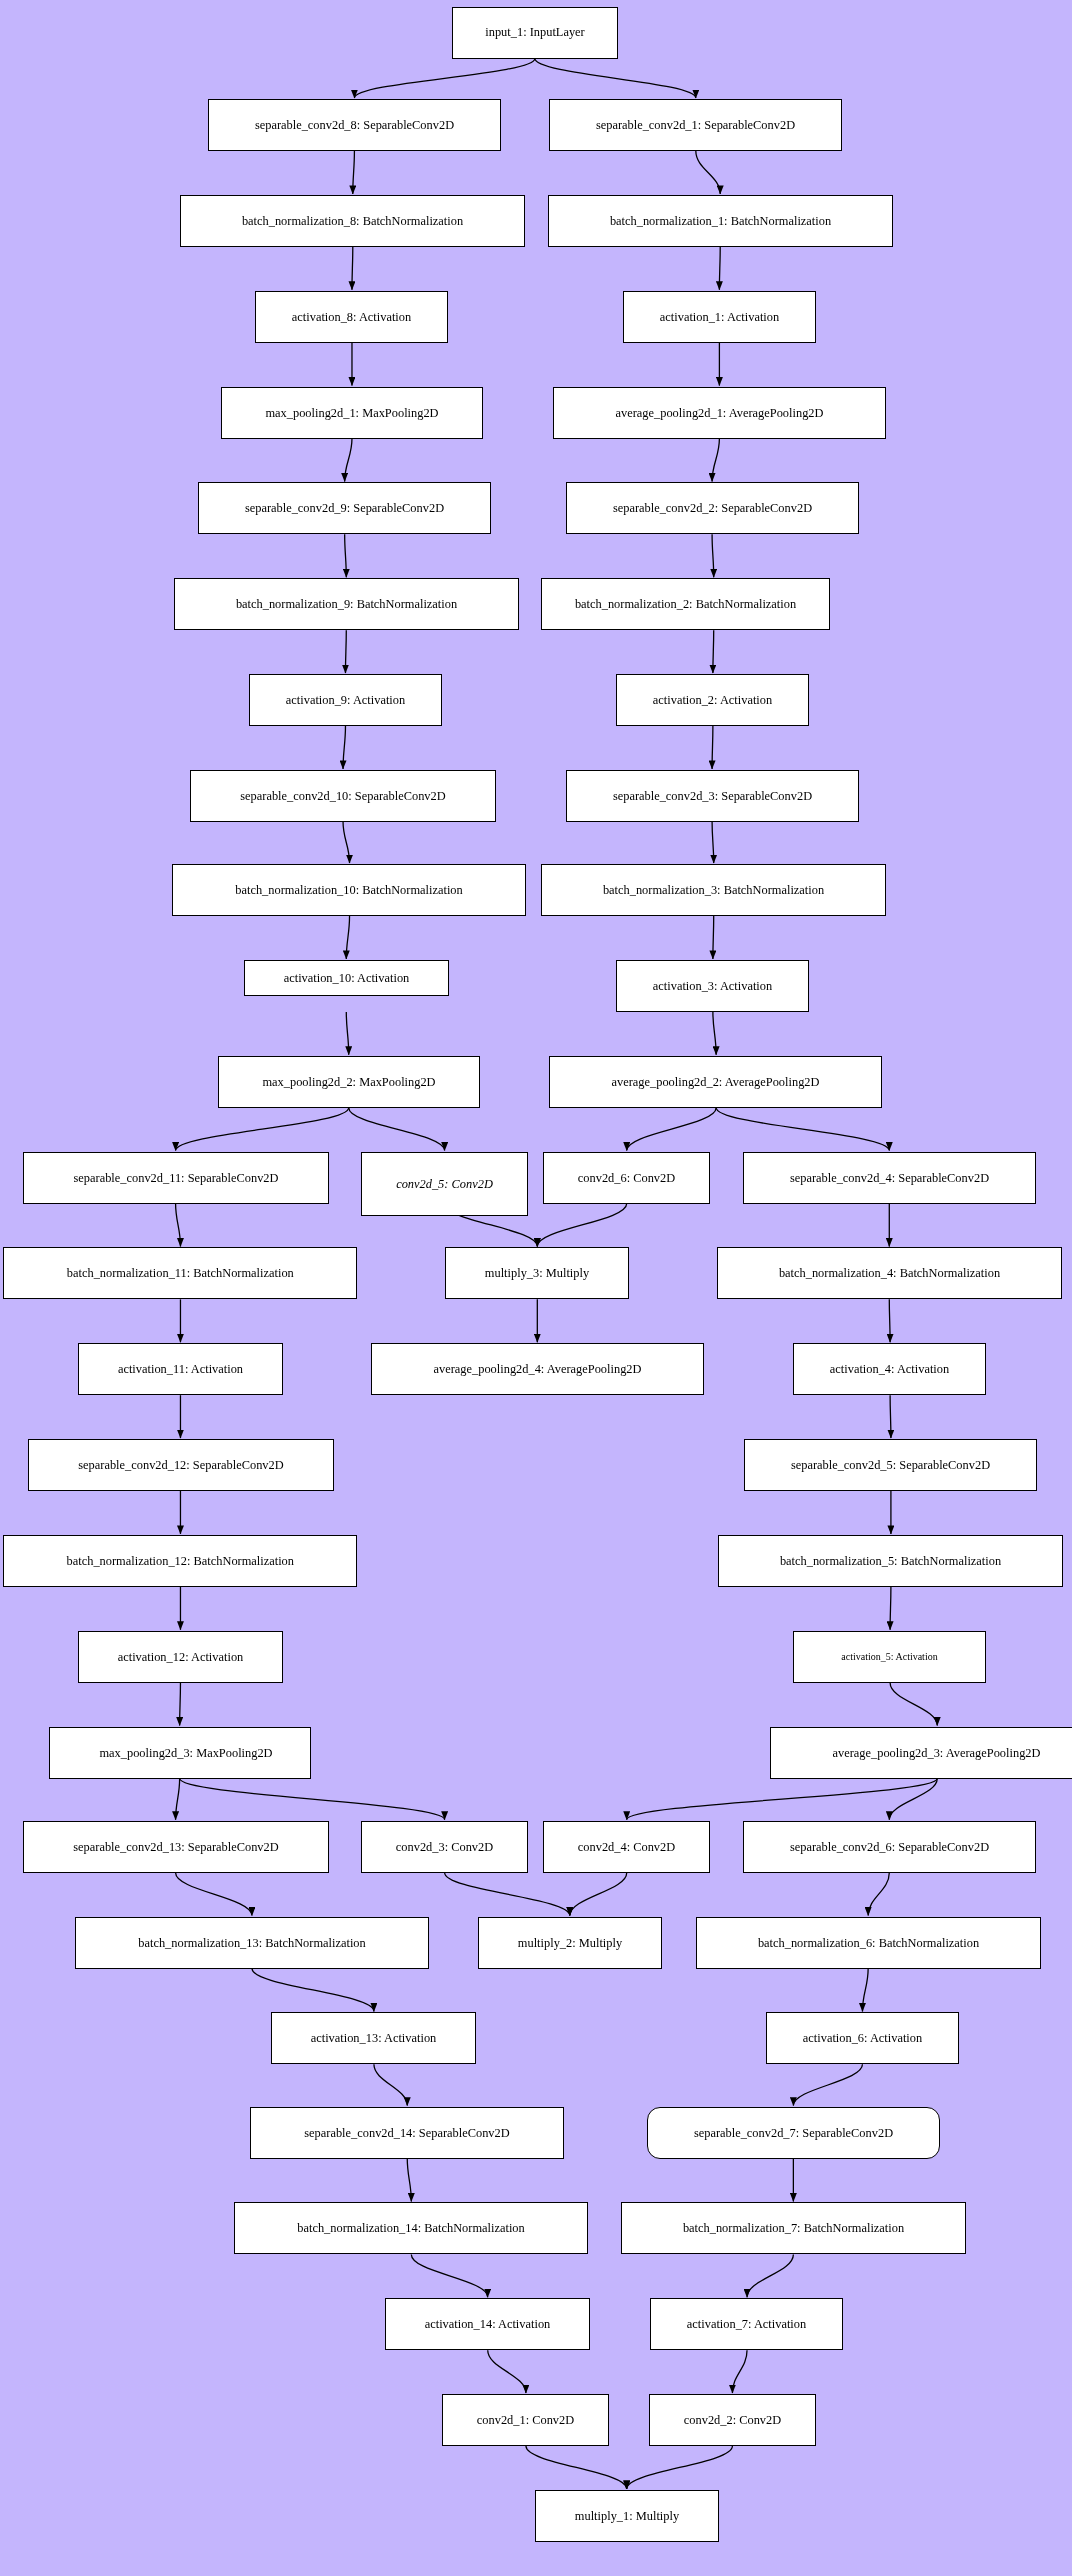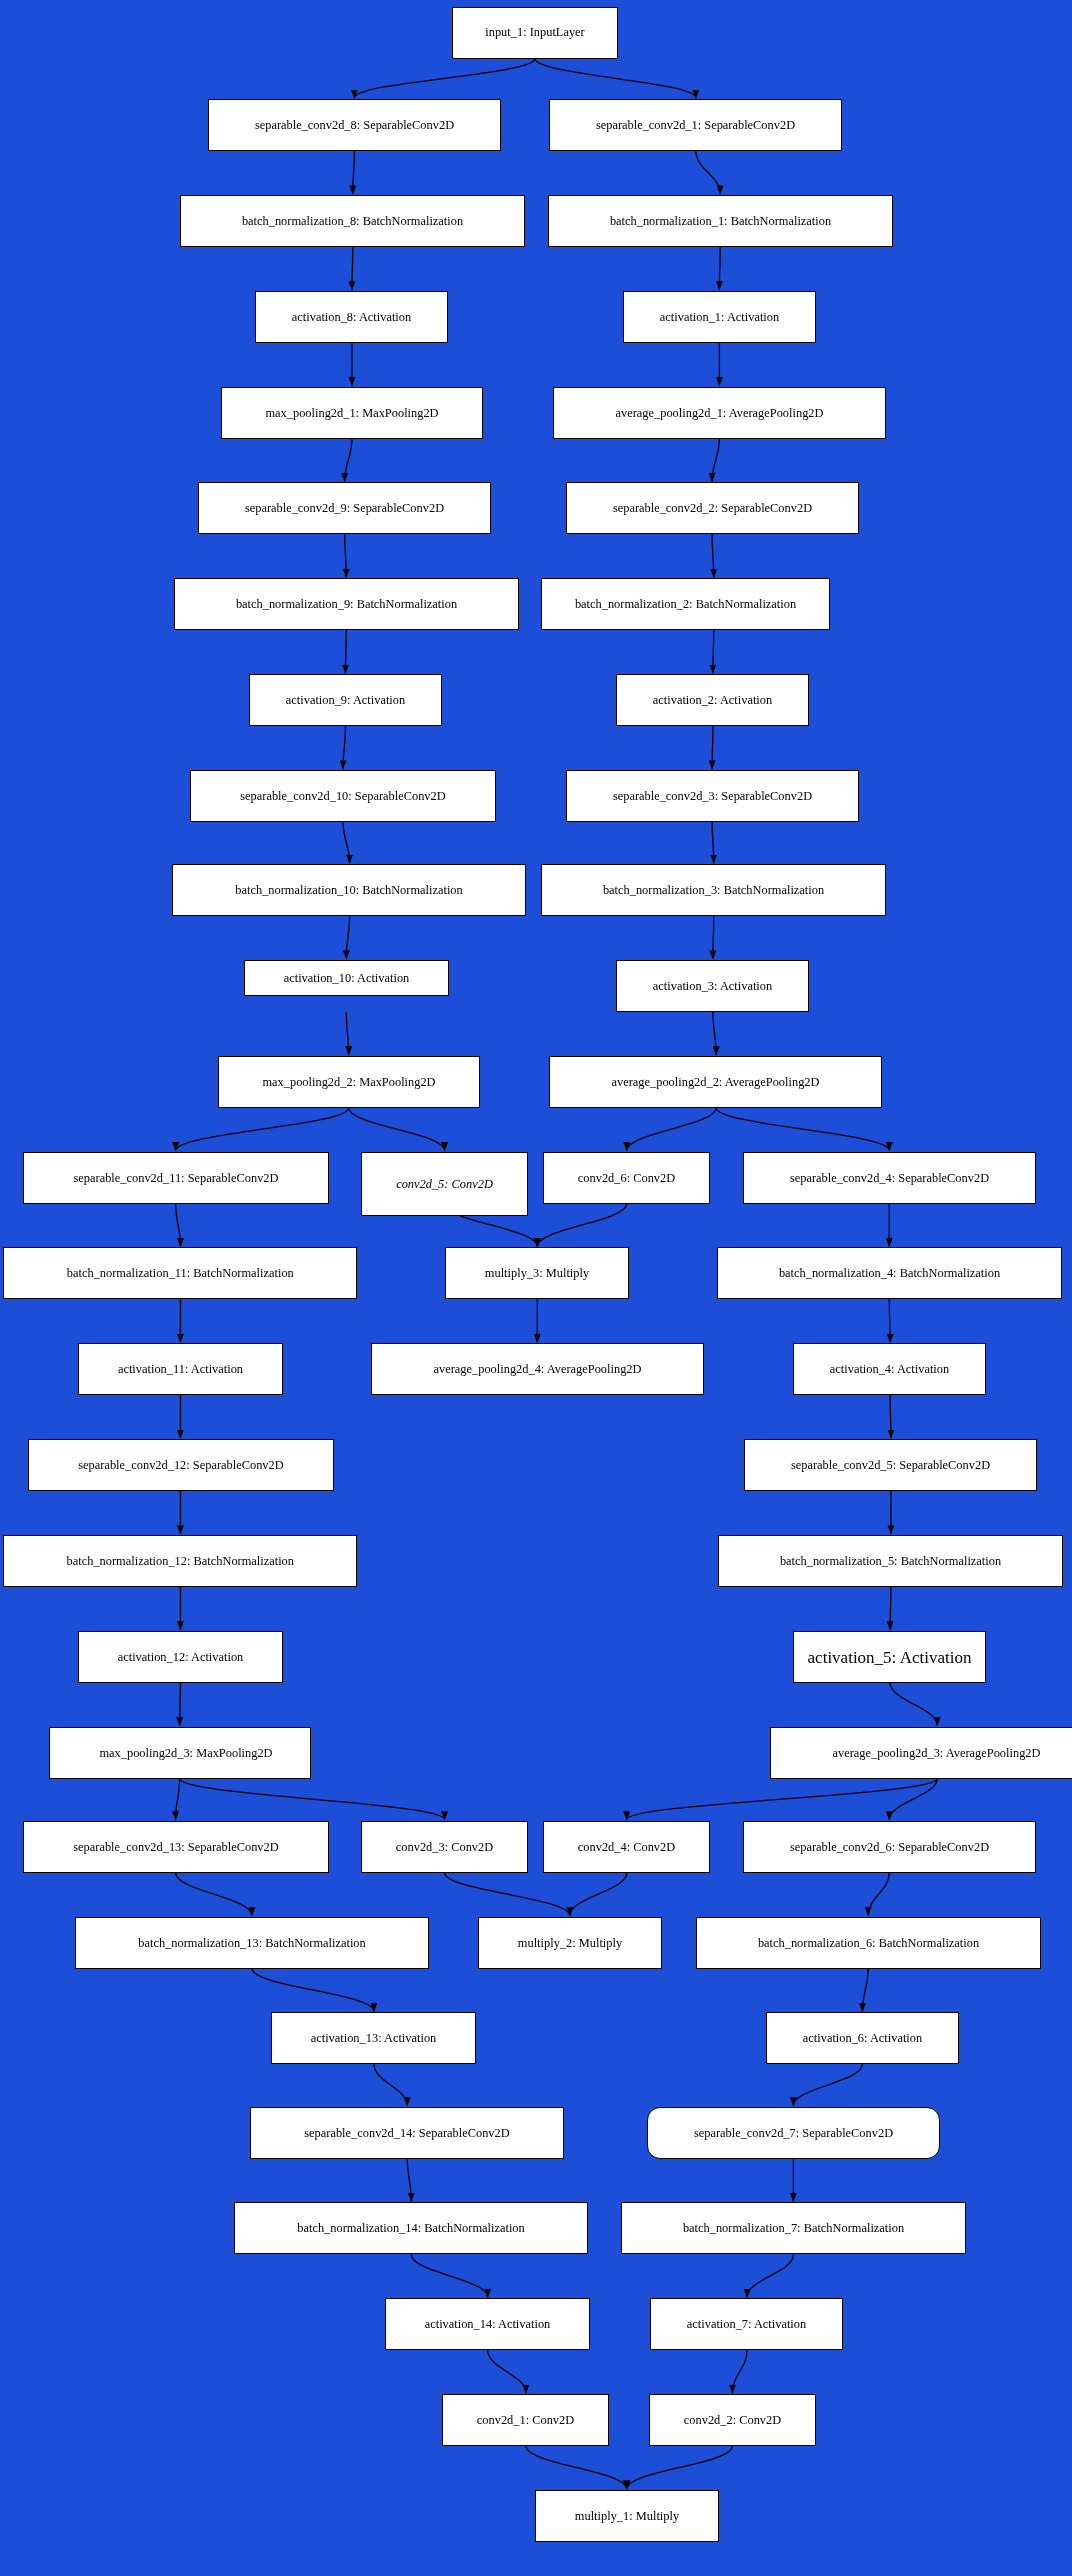--- a/index.html
+++ b/index.html
@@ -7,21 +7,21 @@
     padding: 0;
     background: #ffffff;
   }
   body {
     font-family: "Liberation Serif", "DejaVu Serif", serif;
   }
   #graph {
     position: relative;
     width: 1073px;
     height: 2576px;
-    background: #1d4ed8;
+    background: #c4b5fd;
     overflow: hidden;
   }
   #edges {
     position: absolute;
     left: 0;
     top: 0;
     width: 1073px;
     height: 2576px;
     pointer-events: none;
   }
@@ -226,21 +226,21 @@
       </div>
       <div class="node" style="left: 3.3px; top: 1535px; width: 354px; height: 52px; font-size: 12.4px; align-items: center;">
         <span class="node-label">batch_normalization_12: BatchNormalization</span>
       </div>
       <div class="node" style="left: 718px; top: 1535px; width: 345px; height: 52px; font-size: 12.4px;">
         <span class="node-label">batch_normalization_5: BatchNormalization</span>
       </div>
       <div class="node" style="left: 78px; top: 1631px; width: 205px; height: 52px; font-size: 12.4px;">
         <span class="node-label">activation_12: Activation</span>
       </div>
-      <div class="node" style="left: 793px; top: 1631px; width: 193px; height: 52px; font-size: 17px;">
+      <div class="node" style="left: 793px; top: 1631px; width: 193px; height: 52px; font-size: 10px;">
         <span class="node-label">activation_5: Activation</span>
       </div>
       <div class="node" style="left: 49px; top: 1727px; width: 262px; height: 52px; font-size: 12.4px; padding-left: 12px;">
         <span class="node-label">max_pooling2d_3: MaxPooling2D</span>
       </div>
       <div class="node" style="left: 770px; top: 1727px; width: 333px; height: 52px; font-size: 12.4px;">
         <span class="node-label">average_pooling2d_3: AveragePooling2D</span>
       </div>
       <div class="node" style="left: 23px; top: 1821px; width: 306px; height: 52px; font-size: 12.4px; align-items: center;">
         <span class="node-label">separable_conv2d_13: SeparableConv2D</span>

